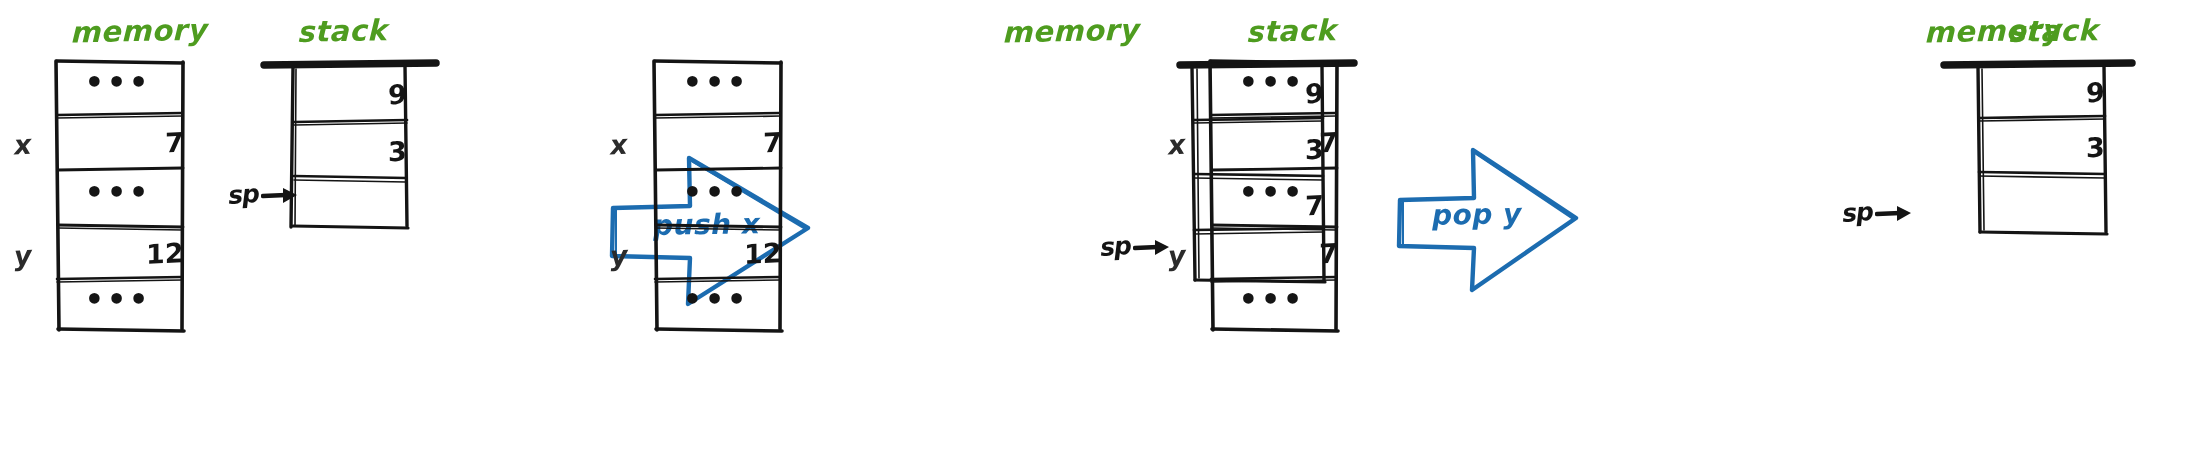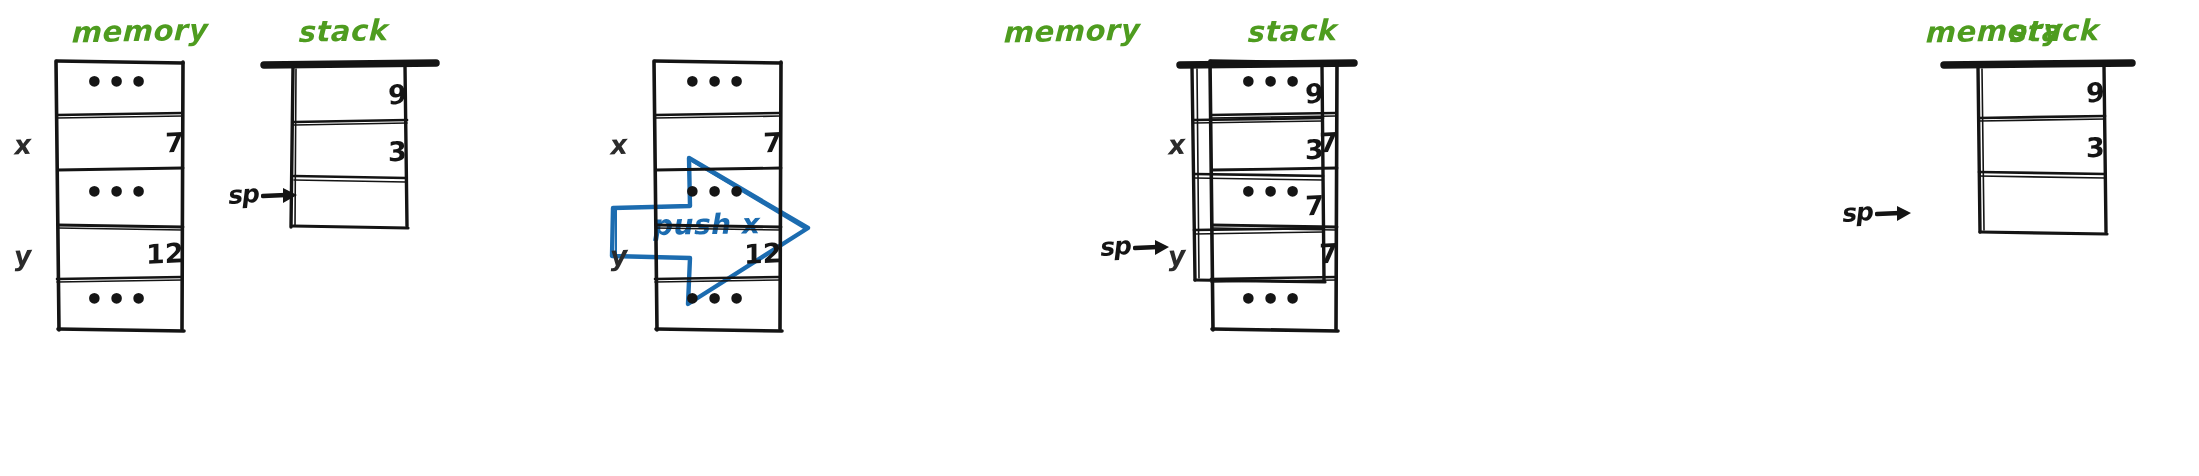--- a/index.html
+++ b/index.html
@@ -247,20 +247,29 @@
   </div>
 
   <div class="sp" style="left:1100px;top:232px;">
     <span class="sp-text">sp</span>
     <svg width="40" height="26" viewBox="0 0 40 26">
       <path d="M2 14 L25 13" stroke="#141414" stroke-width="4.5" stroke-linecap="round"></path>
       <path d="M22 6 L36 13 L22 21 Z" fill="#141414"></path>
     </svg>
   </div>
 
+  <div class="oparrow" style="left:1392px;top:140px;">
+    <svg width="190" height="160" viewBox="0 0 190 160" fill="none">
+      <path d="M8 60 L82 58 L81 10 L184 78 L80 150 L82 108 L7 106 L8 60" stroke="#1c6cb0" stroke-width="4.4" stroke-linejoin="round" stroke-linecap="round"></path>
+      <path d="M11 62 L11 104" stroke="#1c6cb0" stroke-width="2" stroke-linecap="round"></path>
+      <path d="M84 14 L181 79" stroke="#1c6cb0" stroke-width="1.8" stroke-linecap="round"></path>
+      <path d="M181 81 L84 147" stroke="#1c6cb0" stroke-width="1.8" stroke-linecap="round"></path>
+    </svg>
+    <div class="op-label" style="left:40px;top:58px;">pop y</div>
+  </div>
 
   <div class="col-title" style="left:1926px;top:14px;">memory</div>
 
   <div class="tbl" style="left:1206px;top:58px;width:134px;height:272px;">
     <svg width="150" height="286" viewBox="0 0 150 286" fill="none">
       <path d="M5 3 L131 5" stroke="#141414" stroke-width="3.4" stroke-linecap="round"></path>
       <path d="M4 3 L7 272" stroke="#141414" stroke-width="3.6" stroke-linecap="round"></path>
       <path d="M131 4 L130 271" stroke="#141414" stroke-width="3.6" stroke-linecap="round"></path>
       <path d="M6 271 L132 273" stroke="#141414" stroke-width="3.6" stroke-linecap="round"></path>
       <path d="M5 57 L130 55" stroke="#141414" stroke-width="2.6" stroke-linecap="round"></path>

